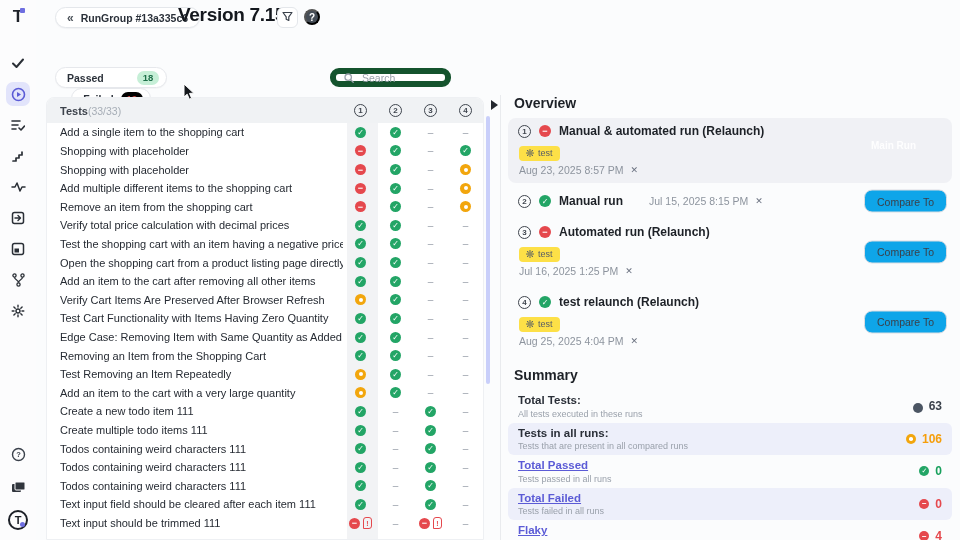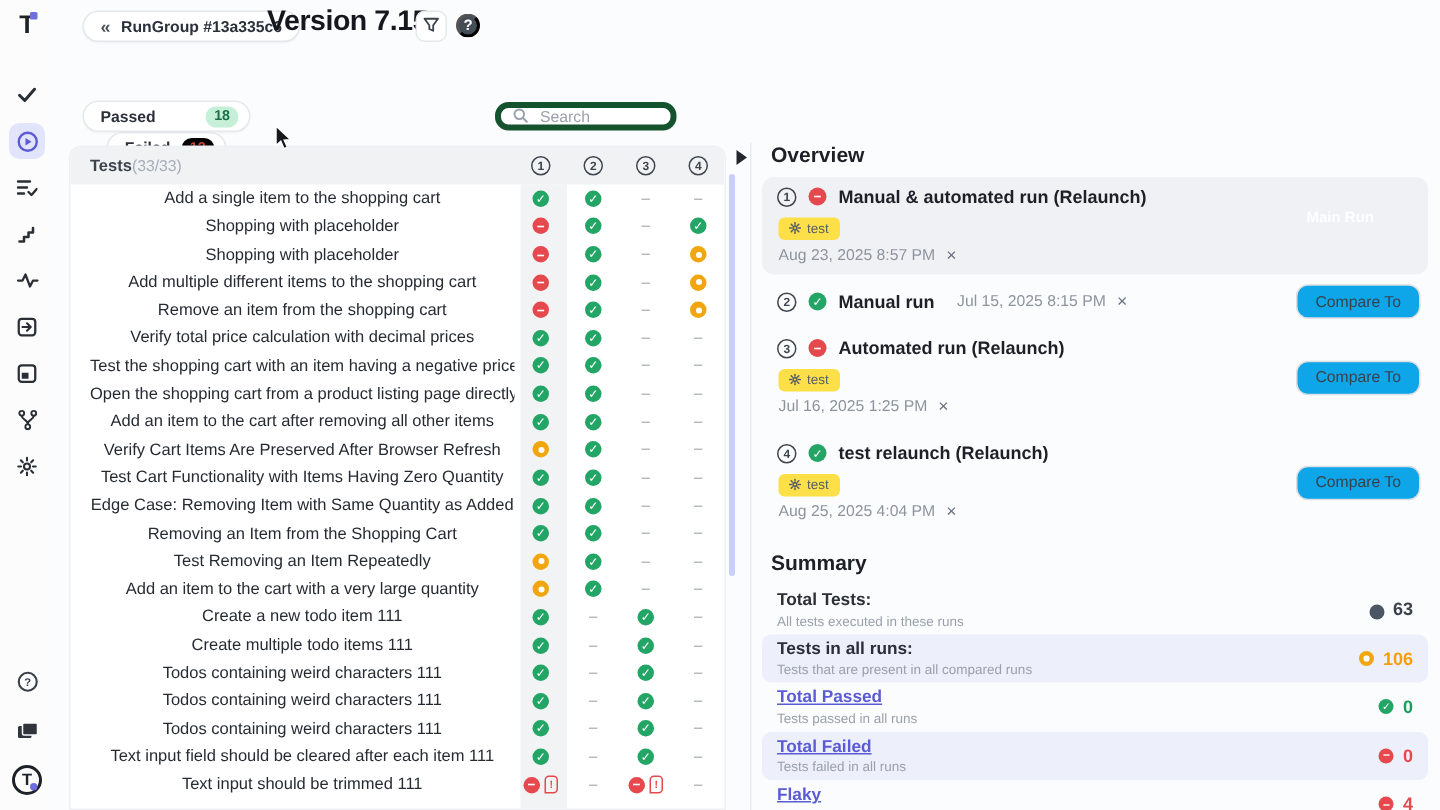--- a/index.html
+++ b/index.html
@@ -33,40 +33,40 @@
 
   
   .filters { position:absolute; left:55px; top:67px; display:flex; align-items:center;flex-direction:column; }
   .pill { height:21px; padding:0 7px 0 11px; border:1px solid #e6e8ec; border-radius:11px; background:#fff; display:flex;
     align-items:center; gap:7px; font-size:10.5px; font-weight:600; color:#2b313a; cursor:pointer; box-shadow:0 1px 1px rgba(16,24,40,.03); }
   .badge { min-width:20px; padding:1.5px 6px; border-radius:9px; font-size:9.5px; font-weight:700; text-align:center; }
   .badge.green { background:#c6efd7; color:#1d6f49;margin-left:26px; }
   .badge.red   { background:#000000; color:#c6453f; }
   .badge.amber { background:#fae3b2; color:#a97a14; }
   .badge.gray  { background:#e9ebef; color:#4b5563; }
-  .searchbox { position:absolute; left:330px; top:68px; width:121px; height:19px; border:4px solid #14532d; border-radius:9px;
+  .searchbox { position:absolute; left:330px; top:68px; width:121px; height:19px; border:6px solid #14532d; border-radius:9px;
     background:#fff; display:flex; align-items:center; padding:0 8px; gap:6px; }
   .searchbox input { border:none; outline:none; font-size:10.5px; width:100%; color:#444; background:transparent;
     font-family:"Liberation Sans",sans-serif; }
   .searchbox input::placeholder { color:#9aa1ab; }
 
   
   .table-card { position:absolute; left:46px; top:97px; width:438px; height:443px; background:#fff;
     border:1px solid #eef0f3; border-radius:8px 8px 0 0; overflow:hidden; }
   .thead { height:25px; background:#f0f2f4; display:flex; align-items:center; padding-left:13px; position:relative; z-index:2; }
   .thead .ttl { font-size:11px; font-weight:700; color:#3d434c; }
   .thead .cnt { font-size:10.5px; color:#a6adb6; margin-left:0; font-weight:400; }
   .thead .sp { flex:1; }
   .colh { width:35px; display:flex; justify-content:center; }
   .ncirc { width:13px; height:13px; border:1.3px solid #3f454e; border-radius:50%; display:flex; align-items:center;
     justify-content:center; font-size:8px; font-weight:700; color:#3f454e; flex:none; }
   .stripe { position:absolute; left:300px; top:25px; width:31px; bottom:0; background:#f2f3f5; z-index:0; }
   .rows { position:relative; z-index:1; }
   .trow { height:18.62px; display:flex; align-items:center; padding-left:13px; font-size:11px; color:#262b33; cursor:pointer; }
-  .tname { flex:1; white-space:nowrap; overflow:hidden;text-align:center; }
+  .tname { flex:1; white-space:nowrap; overflow:hidden; }
   .cell { width:35px; display:flex; justify-content:center; align-items:center; gap:3px; }
   .st { width:11px; height:11px; border-radius:50%; display:flex; align-items:center; justify-content:center;
     color:#fff; font-size:8px; font-weight:700; flex:none; }
   .st.passed { background:#23a566; } .st.passed::before { content:"✓"; }
   .st.failed { background:#e5484d; } .st.failed::before { content:"−"; font-size:9px; }
   .st.skipped{ background:#f2a60d; } .st.skipped::before { content:""; width:4px; height:4px; background:#fff; border-radius:50%; }
   .st.none   { background:transparent; } .st.none::before { content:"–"; color:#9aa1ab; font-weight:400; font-size:10px; }
   .flag { border:1px solid #e5484d; color:#e5484d; border-radius:3px 3px 3px 0; font-size:7px; line-height:1;
     padding:1.5px 2.5px; font-weight:700; }
 
@@ -81,21 +81,21 @@
   .sect-h { font-size:14px; font-weight:800; color:#1d2127; margin:0 0 7px 6px; }
   .runs { display:flex; flex-direction:column; gap:5px; }
   .run { position:relative; padding:6px 10px; border-radius:8px; }
   .run.highlight { background:#f0f1f5; }
   .run-line { display:flex; align-items:center; gap:8px; }
   .rst { width:12px; height:12px; border-radius:50%; display:flex; align-items:center; justify-content:center;
     color:#fff; font-size:8px; font-weight:700; flex:none; }
   .rst.passed { background:#23a566; } .rst.passed::before { content:"✓"; }
   .rst.failed { background:#e5484d; } .rst.failed::before { content:"−"; font-size:9px; }
   .run-title { font-weight:700; font-size:12px; color:#1d2127; }
-  .inline-date { color:#8d949e; font-size:10.5px; margin-left:7px; display:flex; gap:7px; align-items:center; }
+  .inline-date { color:#8d949e; font-size:10.5px; margin-left:18px; display:flex; gap:7px; align-items:center; }
   .x { color:#6b7280; font-size:9px; cursor:pointer; font-weight:700; }
   .tagrow { margin:5px 0 3px 1px; }
   .tag { display:inline-flex; align-items:center; gap:4px; background:#fde047; border-radius:4px; padding:2.5px 7px;
     font-size:9px; color:#565d66; }
   .daterow { color:#8d949e; font-size:10.5px; display:flex; align-items:center; gap:7px; margin:3px 0 1px 1px; }
   .compare { position:absolute; right:5px; top:50%; transform:translateY(-50%); border:1px solid #dadde2; background:#0ea5e9;
     border-radius:8px; padding:4.5px 12px; font-size:10.5px; color:#3a414b; cursor:pointer; font-family:inherit; }
   .faint-label { position:absolute; right:36px; top:22px; color:rgba(255,255,255,.92); font-size:10px; font-weight:700; }
 
   .summary { margin-top:13px; }

